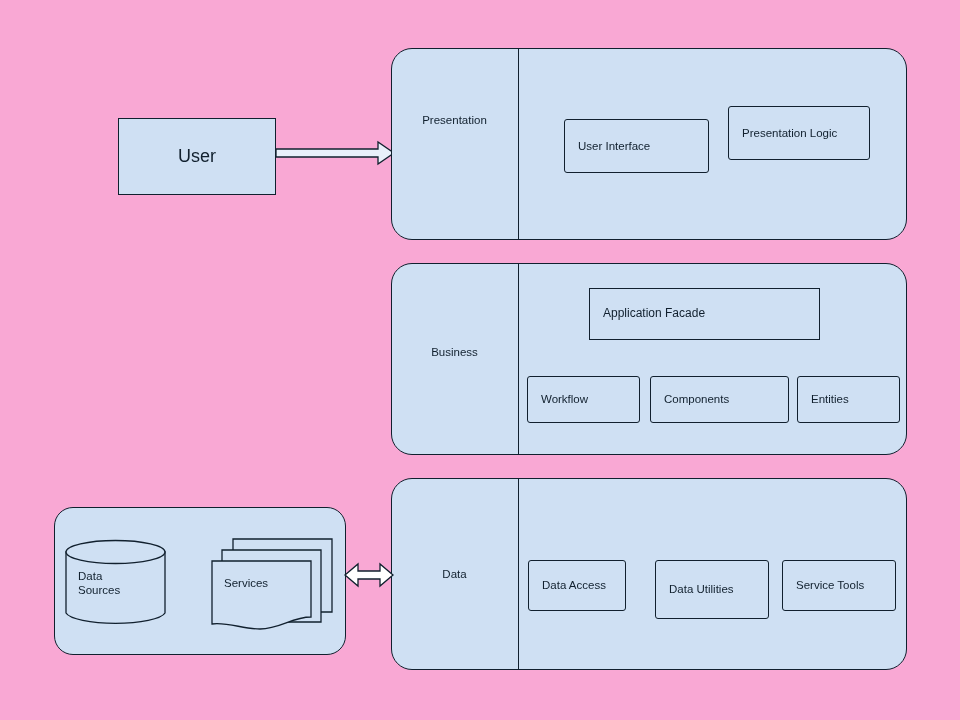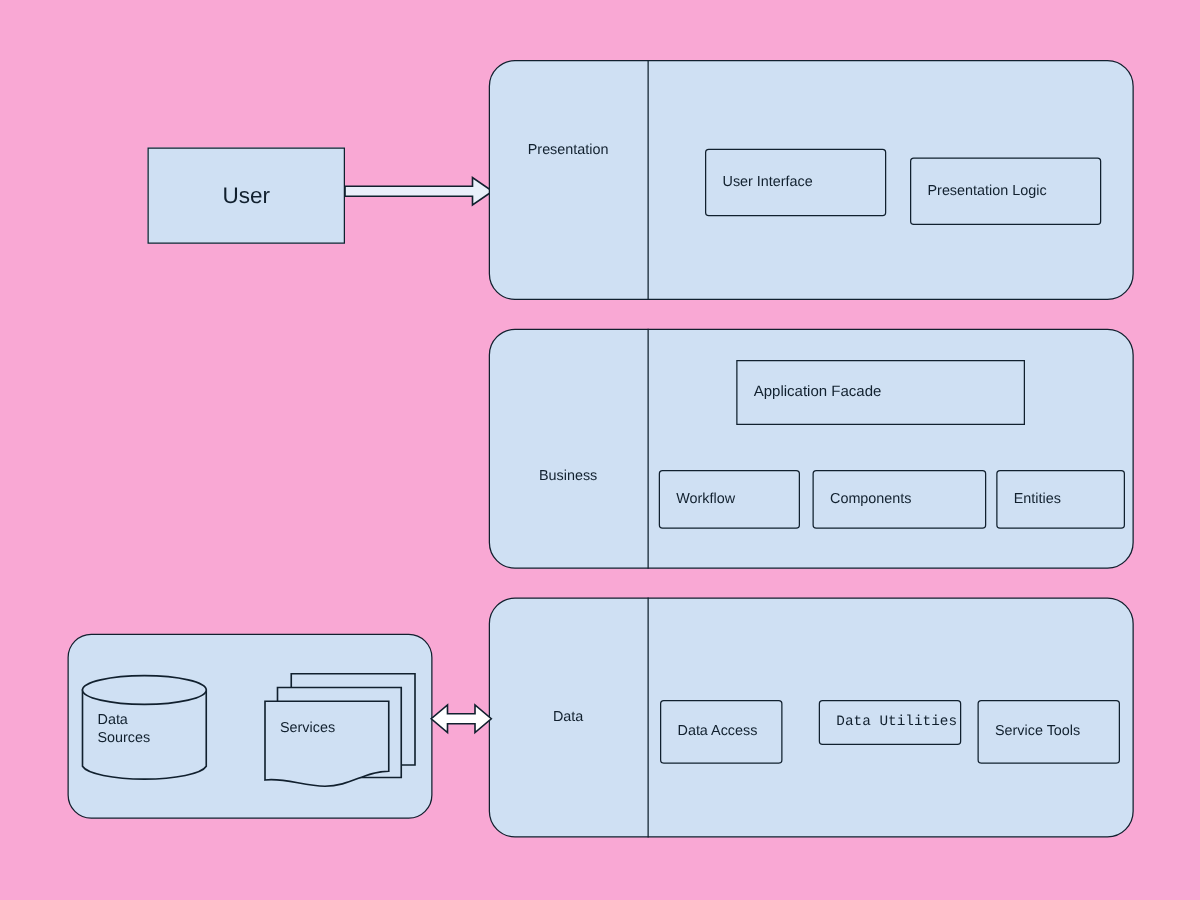--- a/index.html
+++ b/index.html
@@ -123,27 +123,27 @@
   <div class="shape layer" style="left:391px; top:48px; width:516px; height:192px;"></div>
   <div class="layer-divider" style="left:518px; top:48px; height:192px;"></div>
   <div class="layer-label" style="left:391px; top:48px; width:127px; height:144px;">
     <span>Presentation</span>
   </div>
 
   <div class="shape pill left" style="left:564px; top:119px; width:145px; height:54px;">
     <span>User Interface</span>
   </div>
 
-  <div class="shape pill left" style="left:728px; top:126px; width:153px; height:54px;">
+  <div class="shape pill left" style="left:728px; top:106px; width:142px; height:54px;">
     <span>Presentation Logic</span>
   </div>
 
   <div class="shape layer" style="left:391px; top:263px; width:516px; height:192px;"></div>
   <div class="layer-divider" style="left:518px; top:263px; height:192px;"></div>
-  <div class="layer-label" style="left:391px; top:263px; width:127px; height:177px;margin-top:29px;">
+  <div class="layer-label" style="left:391px; top:263px; width:127px; height:177px;">
     <span>Business</span>
   </div>
 
   <div class="shape rect left" style="left:589px; top:288px; width:231px; height:52px; font-size:12px;">
     <span>Application Facade</span>
   </div>
 
   <div class="shape pill left" style="left:527px; top:376px; width:113px; height:47px;">
     <span>Workflow</span>
   </div>
@@ -159,21 +159,21 @@
   <div class="shape layer" style="left:391px; top:478px; width:516px; height:192px;"></div>
   <div class="layer-divider" style="left:518px; top:478px; height:192px;"></div>
   <div class="layer-label" style="left:391px; top:478px; width:127px; height:192px;">
     <span>Data</span>
   </div>
 
   <div class="shape pill left" style="left:528px; top:560px; width:98px; height:51px;">
     <span>Data Access</span>
   </div>
 
-  <div class="shape pill left" style="left:655px; top:560px; width:114px; height:36px;font-family:Liberation Mono, monospace;">
+  <div class="shape pill left" style="left:655px; top:560px; width:114px; height:59px;">
     <span>Data Utilities</span>
   </div>
 
   <div class="shape pill left" style="left:782px; top:560px; width:114px; height:51px;">
     <span>Service Tools</span>
   </div>
 
   <div class="shape group" style="left:54px; top:507px; width:292px; height:148px;"></div>
 
   <div class="cylinder" style="left:65px; top:540px; width:101px; height:85px;">

